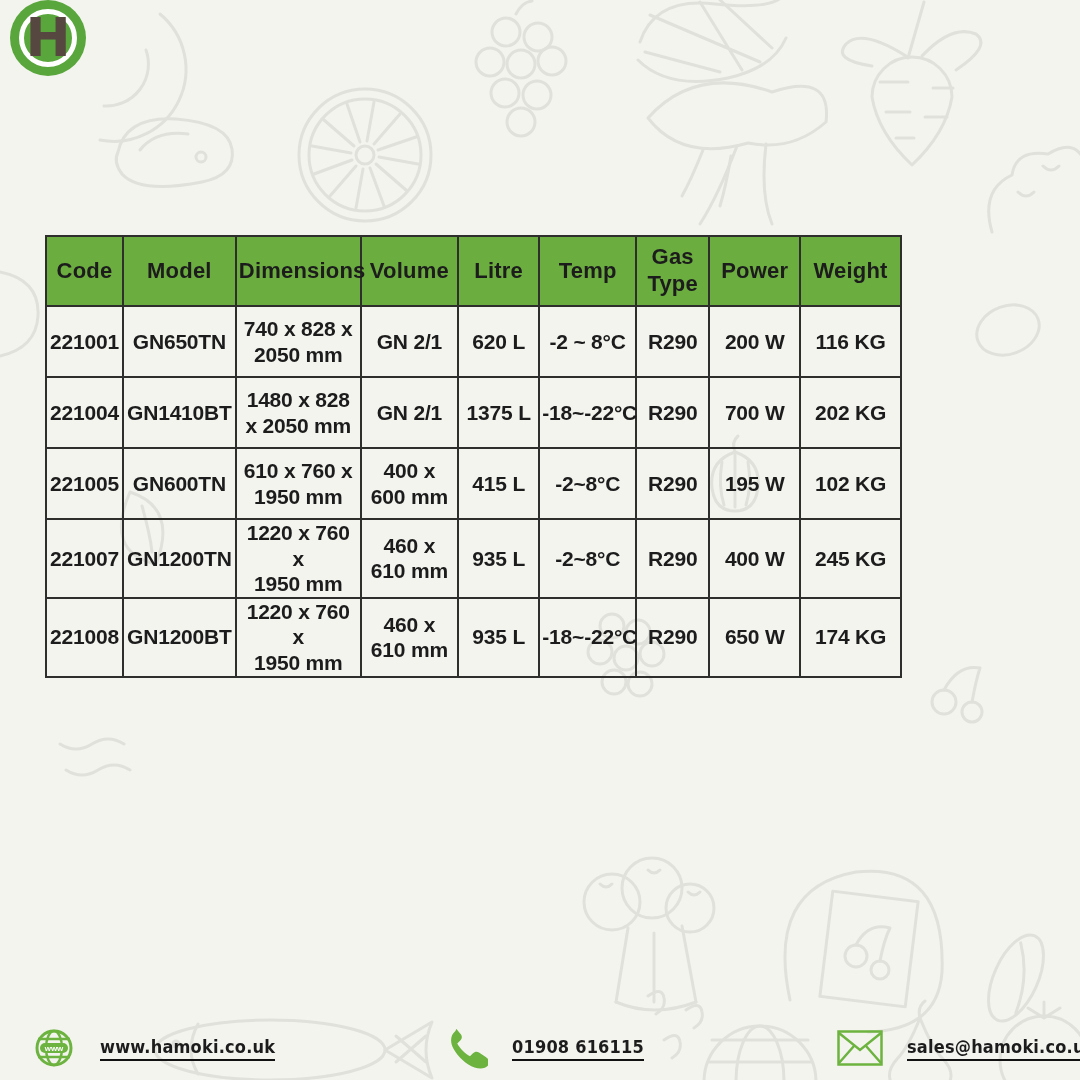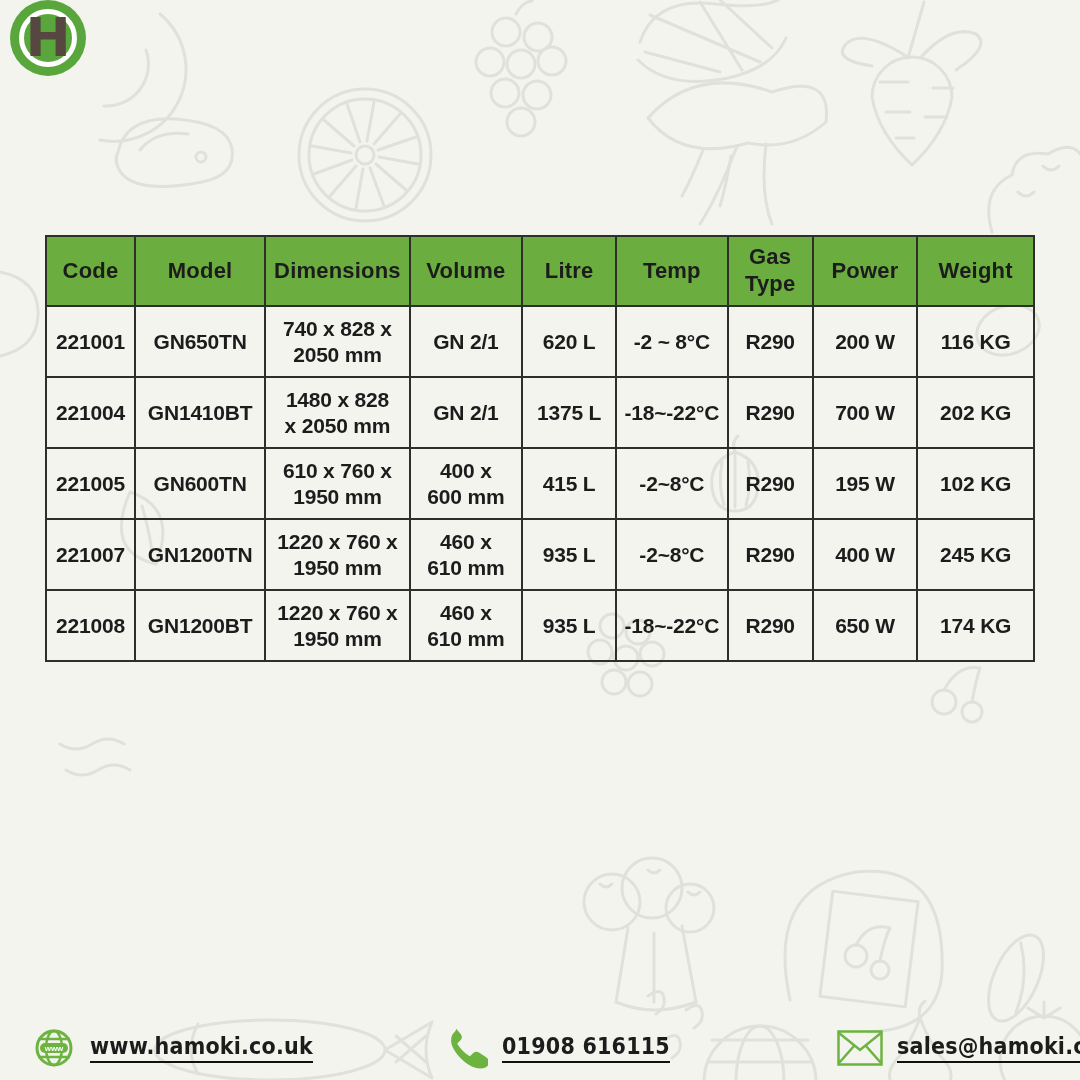--- a/index.html
+++ b/index.html
@@ -27,21 +27,21 @@
   .logo svg{position:absolute;left:0;top:0;}
   .logo .letter{
     position:absolute;left:0;top:0;width:80px;height:80px;
     display:flex;align-items:center;justify-content:center;
     font-size:54px;font-weight:800;color:var(--dark);
     font-family:"DejaVu Sans", sans-serif;line-height:1;
   }
 
   
   table.spec{
-    position:absolute;left:45px;top:235px;width:990px;z-index:1;
+    position:absolute;left:45px;top:235px;width:857px;z-index:1;
     border-collapse:collapse;table-layout:fixed;
   }
   table.spec th, table.spec td{
     border:2px solid var(--border);
     text-align:center;vertical-align:middle;
     font-weight:bold;white-space:pre-line;
     padding:0 2px;line-height:1.22;
   }
   table.spec th{
     background:var(--green);
@@ -49,24 +49,24 @@
   }
   table.spec td{
     height:71px;font-size:21px;background:transparent;letter-spacing:-0.2px;
   }
   col.c-code{width:9.0%}  col.c-model{width:13.2%} col.c-dim{width:14.6%}
   col.c-vol{width:11.4%}  col.c-litre{width:9.5%}  col.c-temp{width:11.3%}
   col.c-gas{width:8.6%}   col.c-power{width:10.6%} col.c-weight{width:11.8%}
 
   
   .footer{position:absolute;left:0;top:1016px;width:1080px;height:64px;z-index:2;}
-  .contact{position:absolute;display:flex;align-items:center;gap:14px;height:52px;top:6px;}
+  .contact{position:absolute;display:flex;align-items:center;gap:24px;height:52px;top:6px;}
   .contact .ico{flex:0 0 auto;display:flex;align-items:center;}
   .contact a{
-    color:var(--ink);font-weight:bold;font-size:23px;letter-spacing:.2px;
+    color:var(--ink);font-weight:bold;font-size:18px;letter-spacing:.2px;
     text-decoration:none;border-bottom:2.5px solid #111;padding-bottom:2px;
     font-family:"DejaVu Sans", sans-serif;font-stretch:condensed;
   }
   .c-web{left:32px;}
   .c-phone{left:446px;align-items:center;}
   .c-mail{left:837px;}
 </style>
 </head>
 <body>
 

